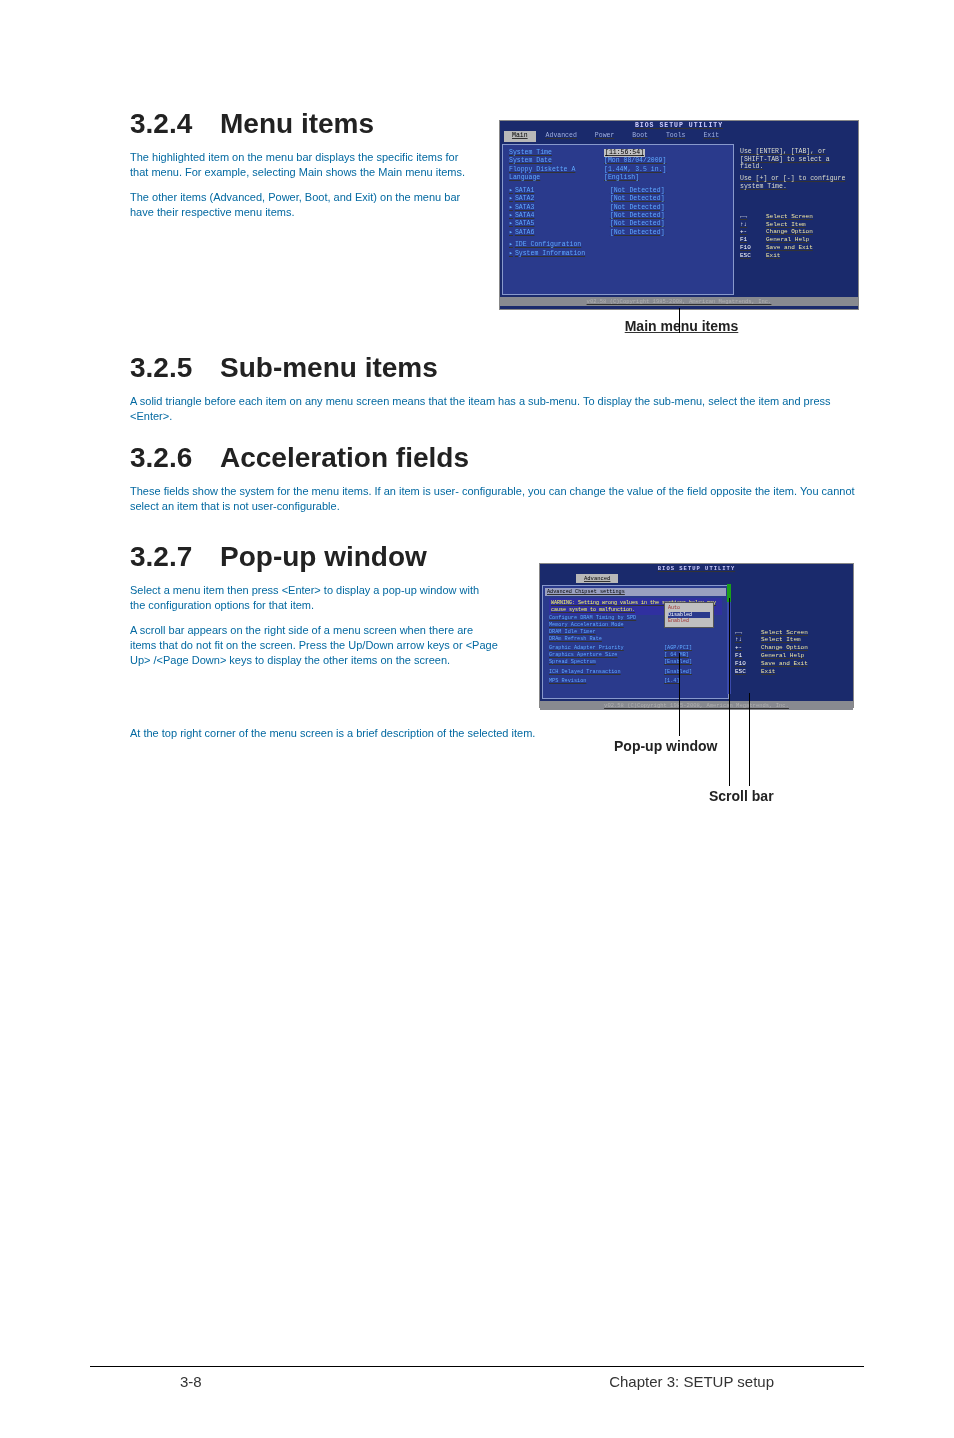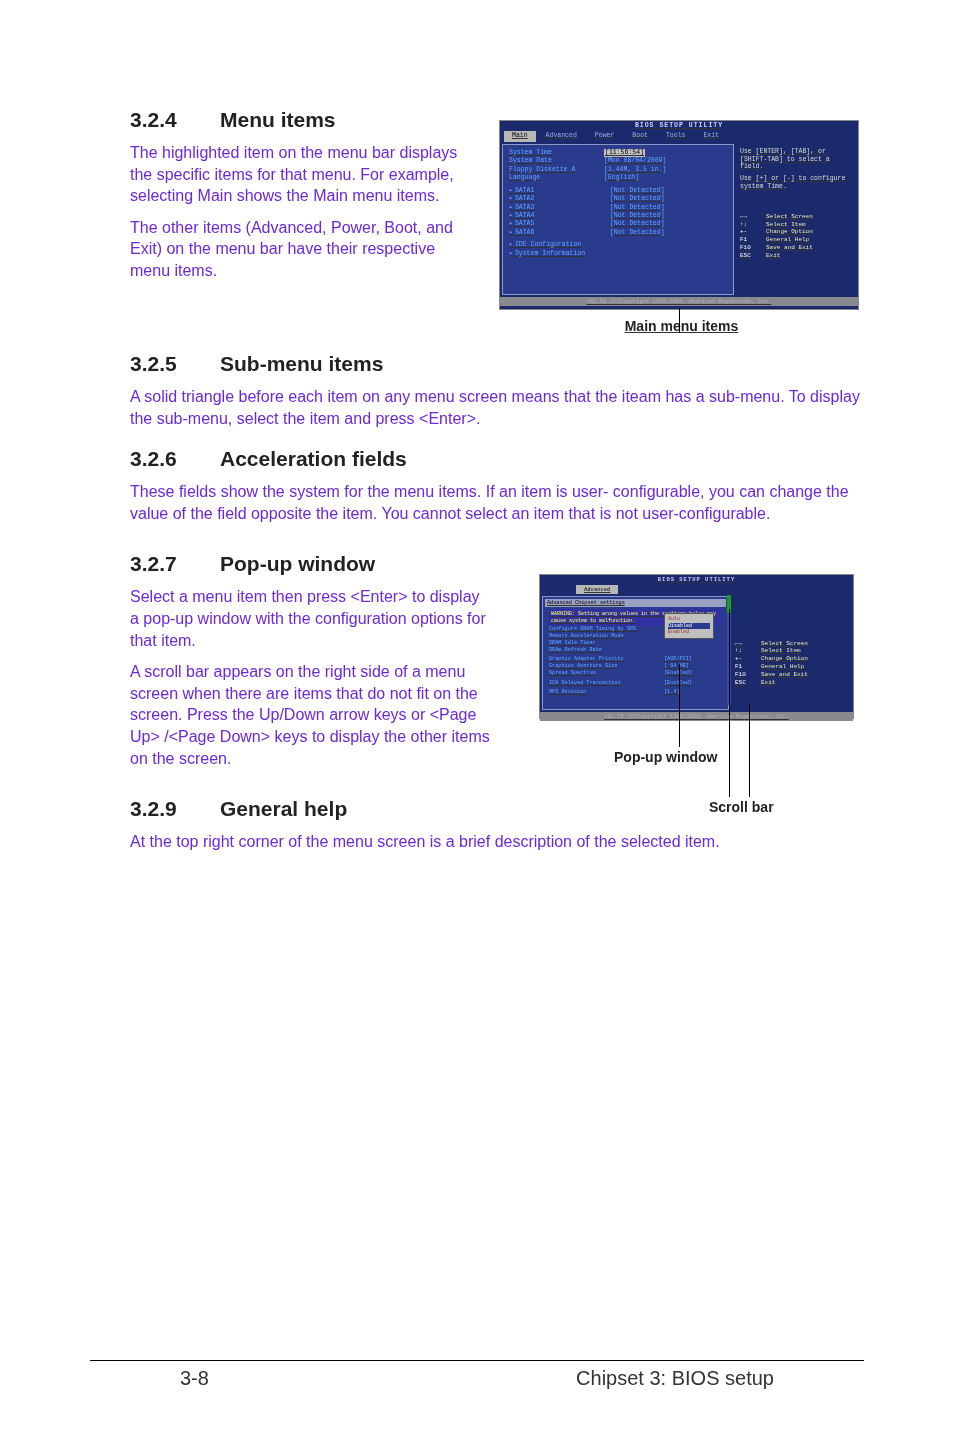--- a/index.html
+++ b/index.html
@@ -16,30 +16,30 @@
   }
   .section-row {
     display: flex;
     gap: 20px;
     margin-bottom: 18px;
   }
   .col-text { flex: 1; }
   .col-fig { width: 365px; text-decoration: underline; }
   h2.sec-head {
     font-weight: bold;
-    font-size: 21px;
+    font-size: 28px;
     color: #222;
     margin-bottom: 10px;
     margin-top: 18px;
   }
   h2.sec-head .num { display:inline-block; width: 90px; }
   p.body {
-    font-size: 16px;
+    font-size: 11px;
     line-height: 1.35;
-    color: #6d28d9;
+    color: #0369a1;
     margin-bottom: 10px;
   }
   p.body.half { max-width: 360px; }
   .bold { font-weight: bold; }
 
   
   .bios {
     border: 1px solid #888;
     background: #1a2a6c;
     font-family: "Courier New", monospace;
@@ -178,21 +178,21 @@
     left: 210px; top: 130px; height: 93px; width:1px;
   }
 
   .footer {
     position: absolute;
     bottom: 48px;
     left: 0; right: 0;
     display: flex;
     justify-content: space-between;
     padding: 0 90px 0 90px;
-    font-size: 20px;
+    font-size: 15px;
     color: #333;
     border-top: 1px solid #000;
     padding-top: 6px;
     margin: 0 90px;
   }
 </style>
 </head>
 <body>
 
 <div class="page">
@@ -417,23 +417,20 @@
         </div>
         <div class="line-pop"></div>
         <div class="line-scroll1"></div>
         <div class="line-scroll2"></div>
         <div class="cap2 cap-pop">Pop-up window</div>
         <div class="cap2 cap-scroll">Scroll bar</div>
       </div>
     </div>
   </div>
 
-  <h2 class="sec-head">
-    <span class="num"><span>3.2.9</span></span><span>General help</span>
-  </h2>
   <p class="body">At the top right corner of the menu screen is a brief description of the selected item.</p>
 
 </div>
 
 <div class="footer">
   <span>3-8</span>
-  <span>Chipset 3: BIOS setup</span>
+  <span>Chapter 3: SETUP setup</span>
 </div>
 
 </body></html>

